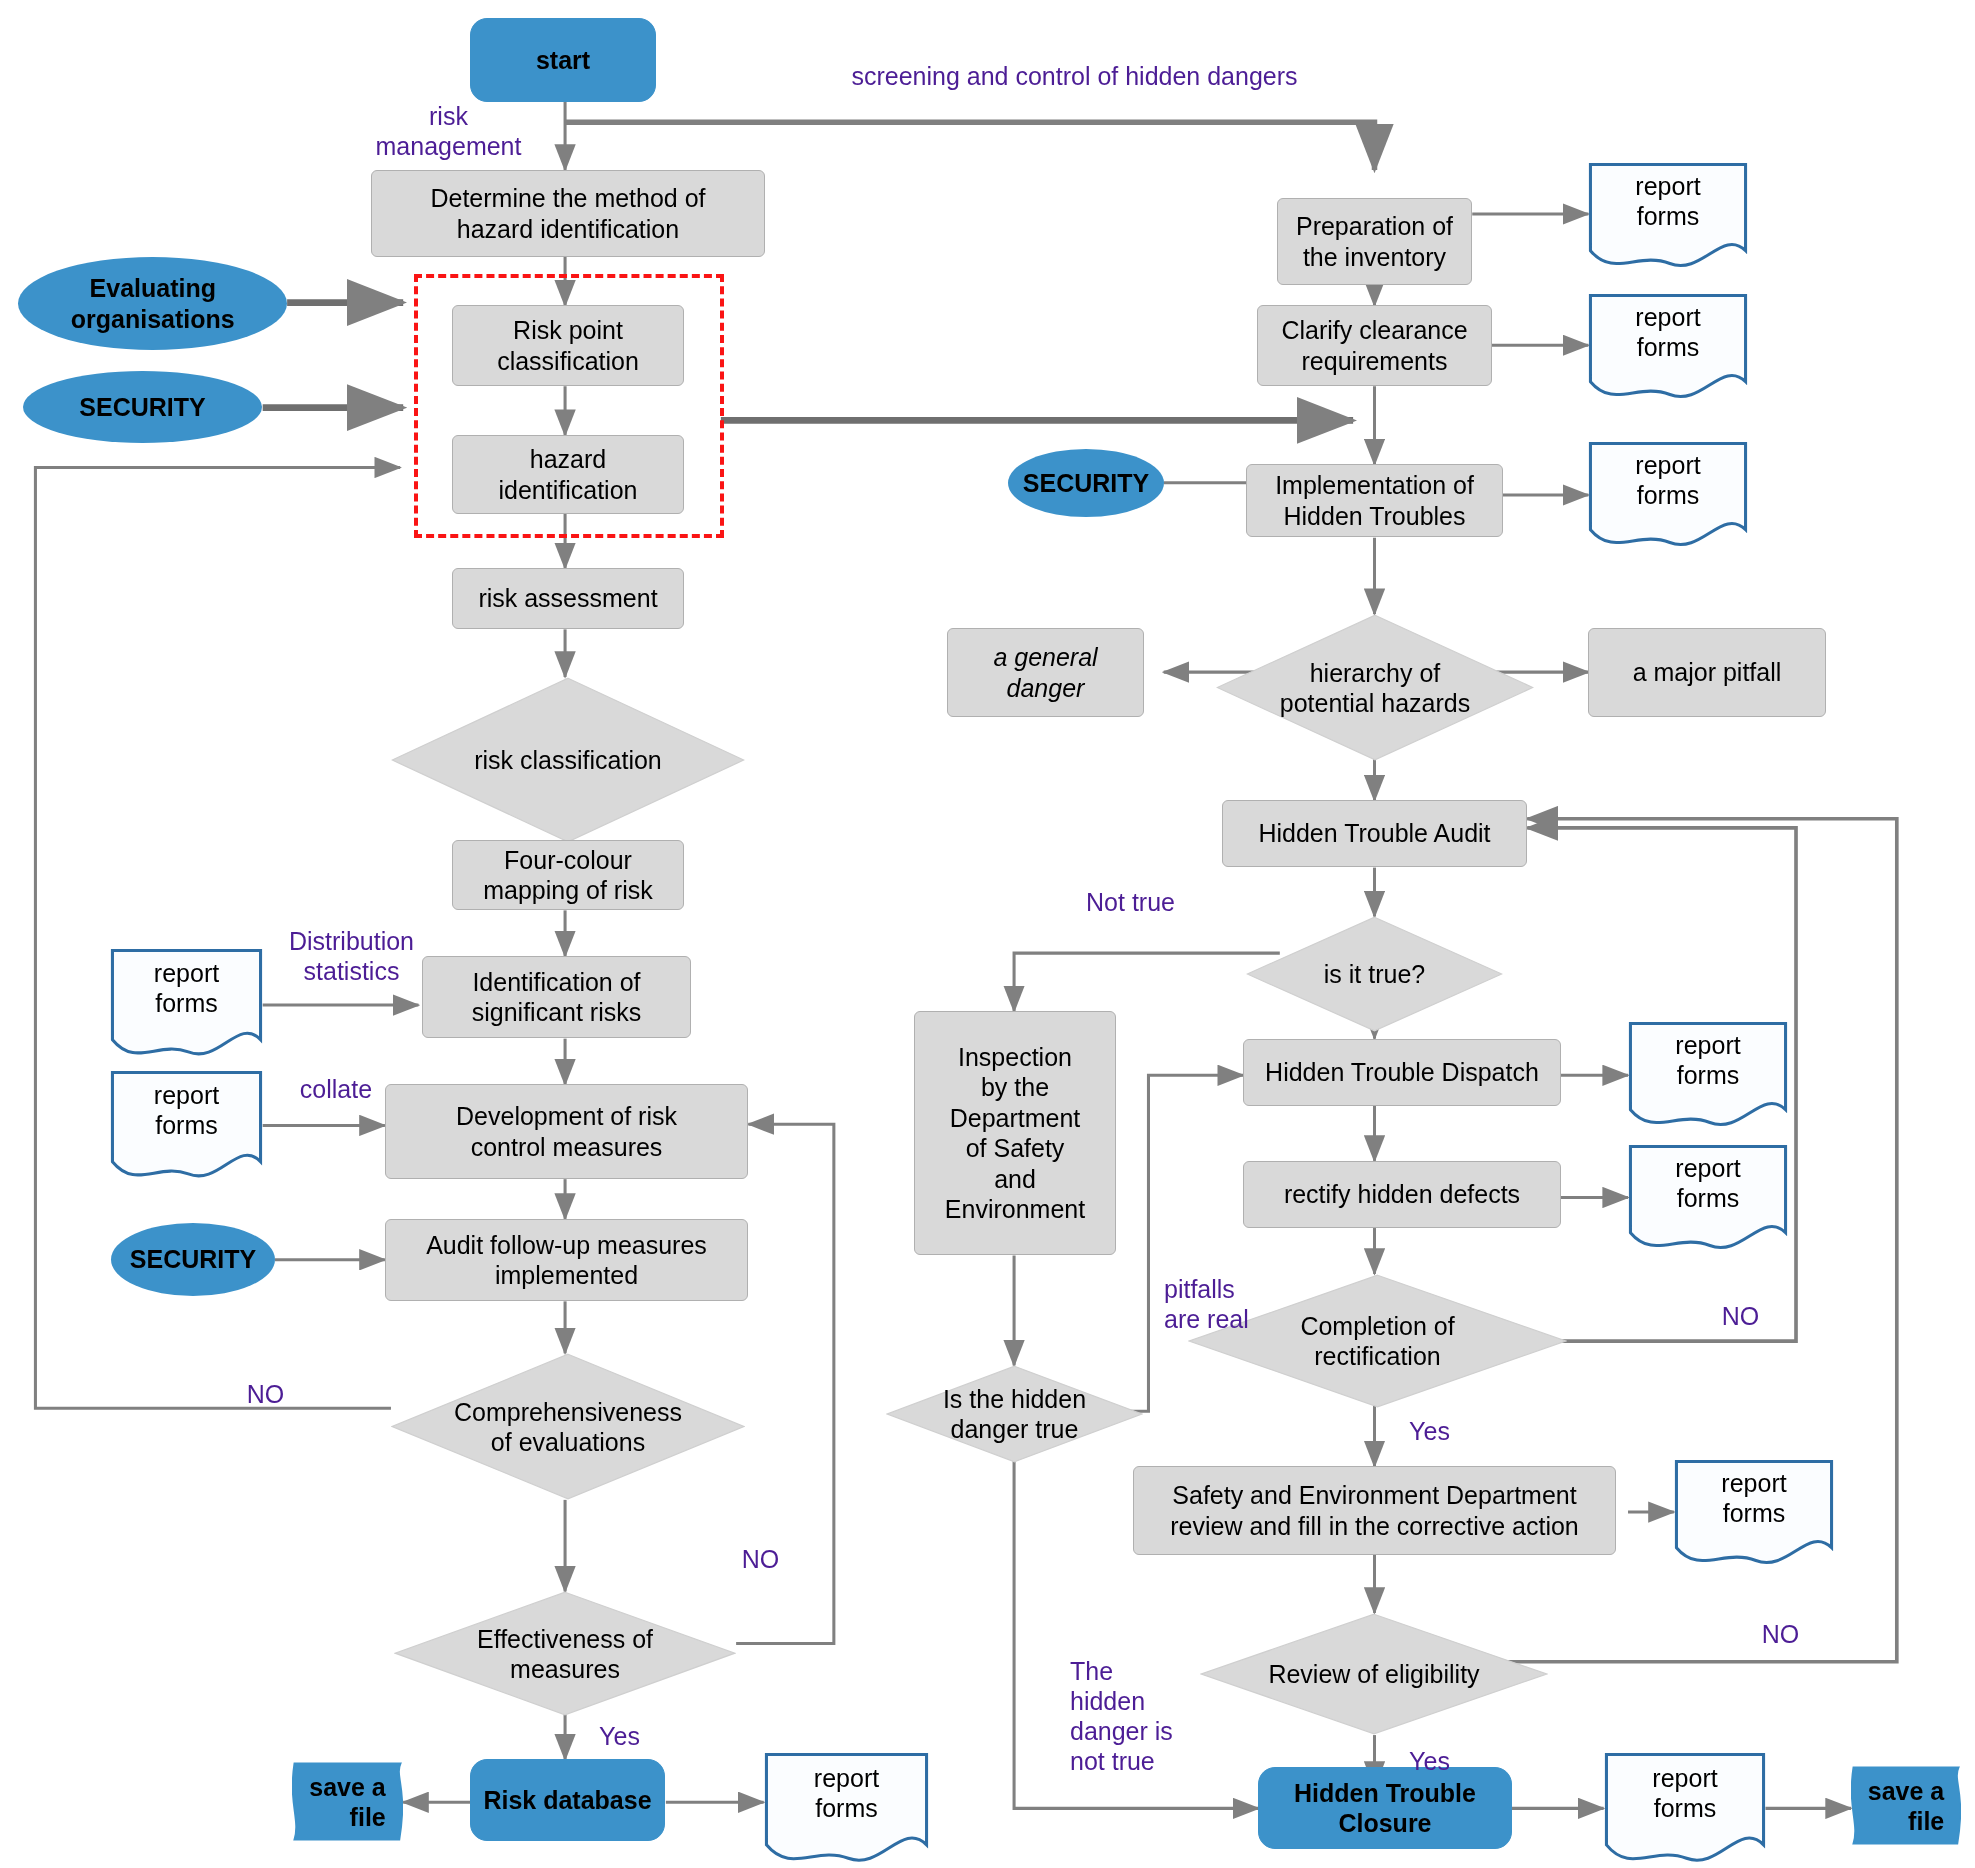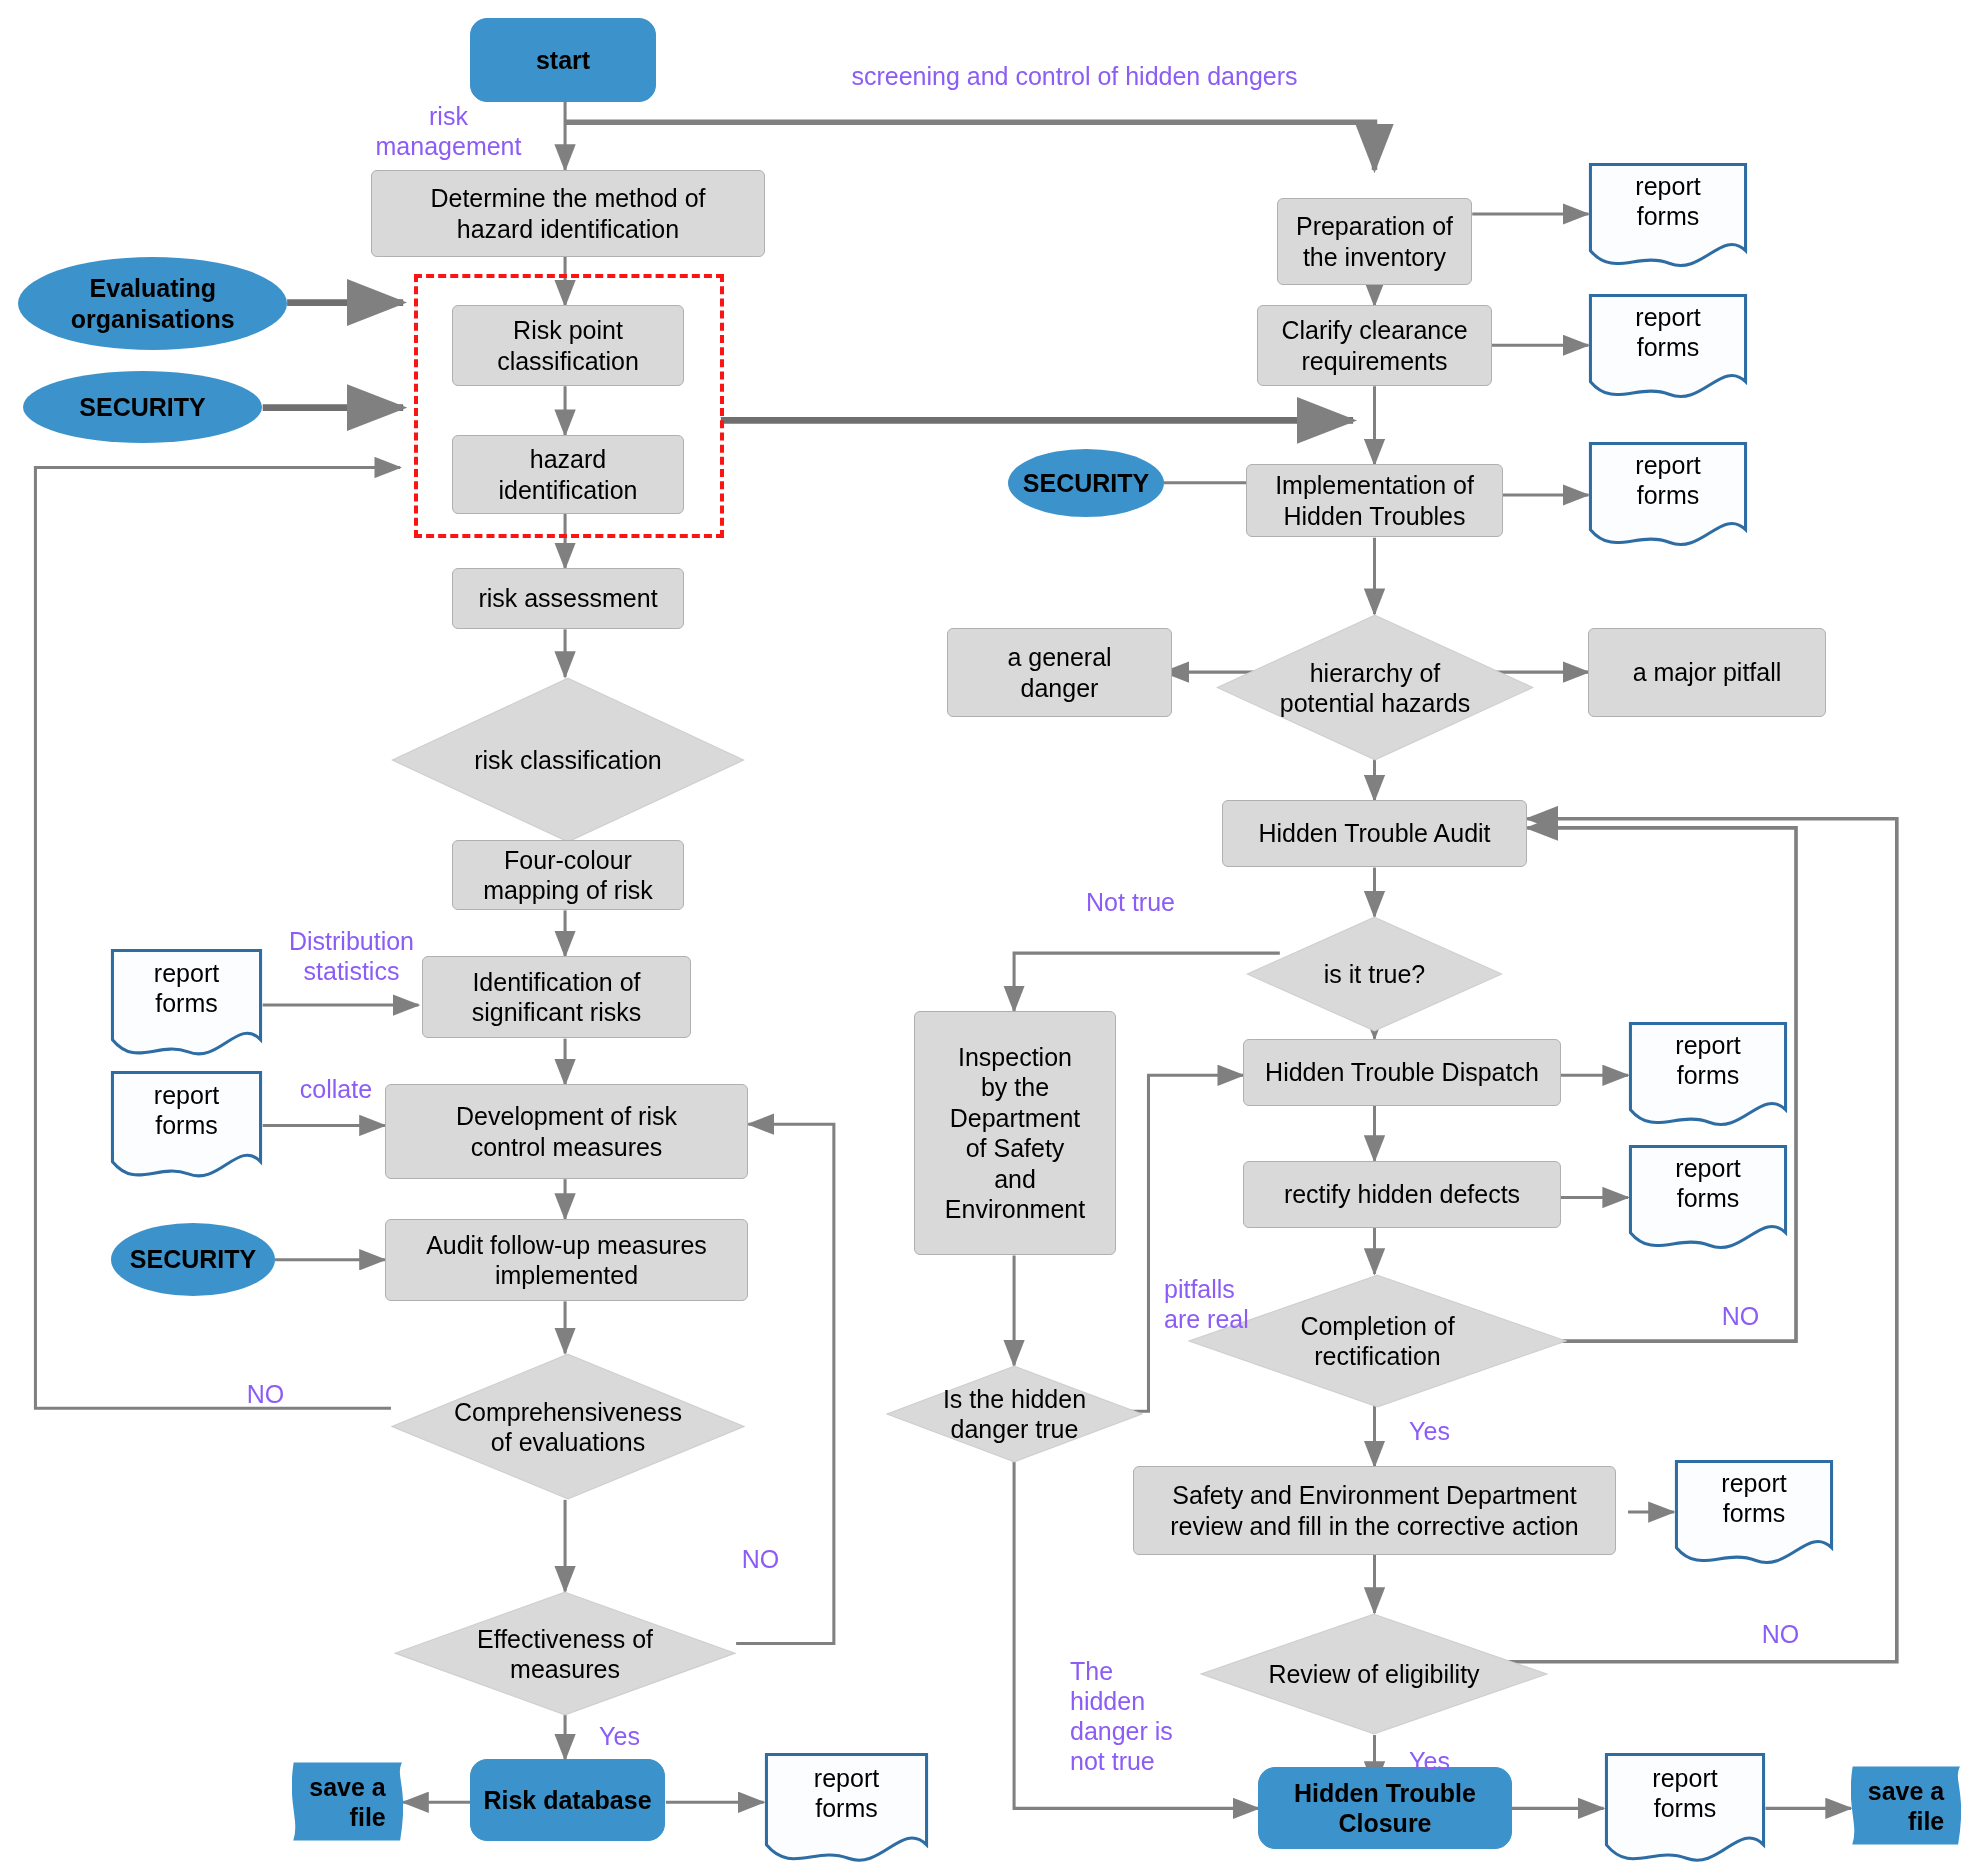--- a/index.html
+++ b/index.html
@@ -4,21 +4,21 @@
 <style>
   html,body{margin:0;padding:0;background:#ffffff;}
   body{font-family:"Liberation Sans","DejaVu Sans",sans-serif;}
   #canvas{position:relative;width:1975px;height:1869px;background:#fff;overflow:hidden;}
   svg.edges{position:absolute;left:0;top:0;width:1975px;height:1869px;pointer-events:none;}
 
   .node{position:absolute;box-sizing:border-box;display:flex;align-items:center;justify-content:center;text-align:center;line-height:1.22;color:#000;border-radius:6px;}
   .proc{background:#d9d9d9;border:0.6px solid #b0b0b0;font-size:25px;}
   .term{background:#3c92ca;border:0.6px solid #3c92ca;border-radius:17px;font-size:25px;font-weight:700;color:#000;}
   .ellipse{background:#3c92ca;border-radius:50%;font-size:25px;font-weight:700;color:#000;}
-  .label{position:absolute;font-size:25px;color:#8b5cf6;line-height:1.2;text-align:center;}
+  .label{position:absolute;font-size:25px;color:#4c1d95;line-height:1.2;text-align:center;}
   .label.left{text-align:left;}
 
   
   .dia{position:absolute;}
   .dia .shape{position:absolute;left:0;top:0;width:100%;height:100%;}
   .dia .txt{position:absolute;left:0;top:0;width:100%;height:100%;display:flex;align-items:center;justify-content:center;text-align:center;font-size:25px;line-height:1.2;color:#000;padding:0 3.7px;box-sizing:border-box;}
 
   
   .doc{position:absolute;}
   .doc .shape{position:absolute;left:0;top:0;width:100%;height:100%;}
@@ -224,21 +224,21 @@
 Hidden Troubles</div>
 
   <div class="dia" style="left:1216px;top:614px;width:318px;height:147px;">
     <svg class="shape" viewBox="0 0 520 240" preserveAspectRatio="none">
         <polygon points="260,2 518,120 260,238 2,120" fill="#d9d9d9" stroke="#cfcfcf" stroke-width="2"></polygon>
       </svg>
     <div class="txt" style="white-space:pre-line;">hierarchy of
 potential hazards</div>
   </div>
 
-  <div class="node proc" style="left:947px;top:628px;width:225px;height:89px;white-space:pre-line;">a general
+  <div class="node proc" style="left:947px;top:628px;width:197px;height:89px;white-space:pre-line;font-style:italic;">a general
 danger</div>
 
   <div class="node proc" style="left:1588px;top:628px;width:238px;height:89px;">a major pitfall</div>
 
   <div class="node proc" style="left:1222px;top:800px;width:305px;height:67px;">Hidden Trouble Audit</div>
 
   <div class="dia" style="left:1246px;top:916px;width:257px;height:116px;">
     <svg class="shape" viewBox="0 0 420 190" preserveAspectRatio="none">
         <polygon points="210,2 418,95 210,188 2,95" fill="#d9d9d9" stroke="#cfcfcf" stroke-width="2"></polygon>
       </svg>

